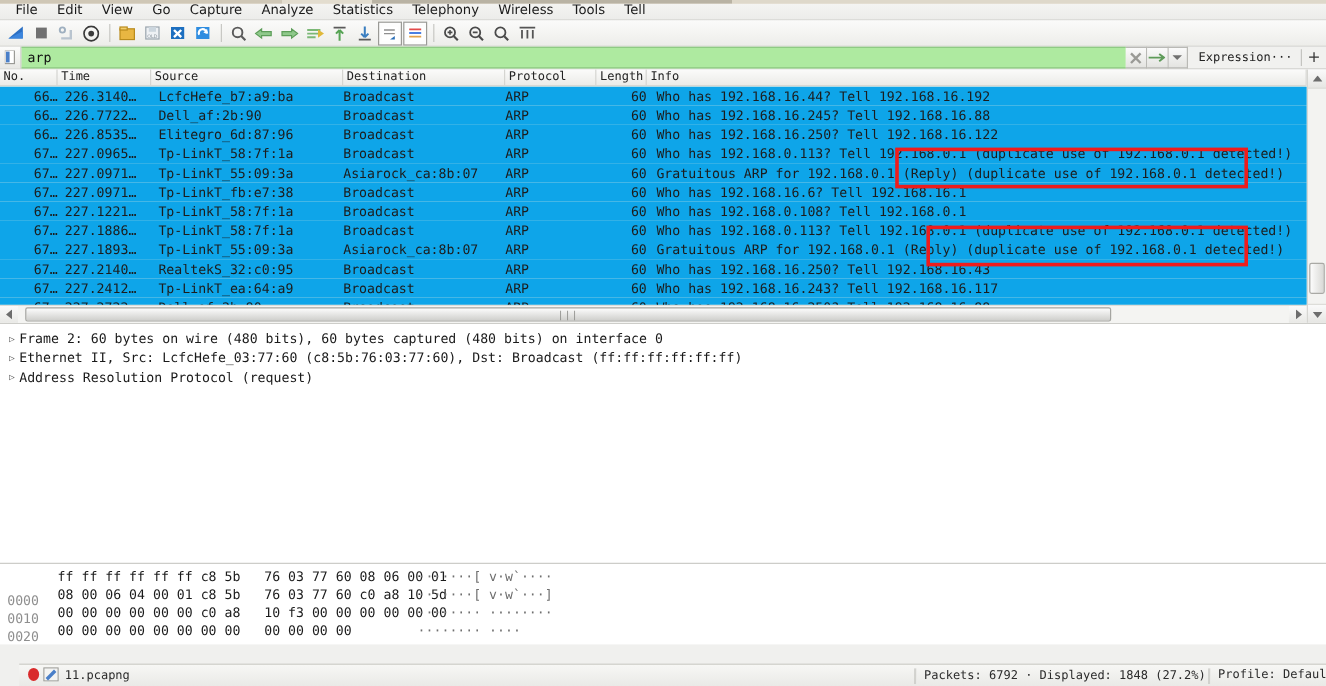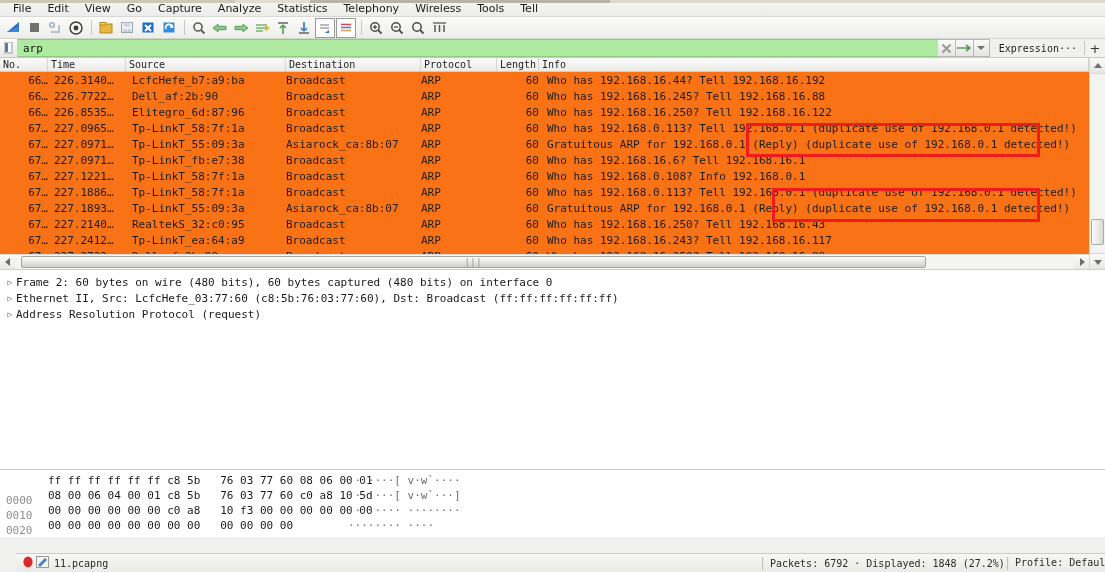--- a/index.html
+++ b/index.html
@@ -140,21 +140,21 @@
     flex: 1;
     background: #fdf4de;
     overflow: hidden;
     position: relative;
   }
   .prow {
     height: 16px;
     display: flex;
     align-items: center;
     white-space: nowrap;
-    background: #f97316;
+    background: #0ea5e9;
     color: #1c1c1c;
     font-family: "DejaVu Sans Mono", monospace;
     font-size: 11px;
   }
   .c-no    { width: 48px; text-align: right; }
   .c-time  { width: 78px; padding-left: 6px; }
   .c-src   { width: 160px; padding-left: 6px; }
   .c-dst   { width: 135px; padding-left: 0px; }
   .c-proto { width: 76px; }
   .c-len   { width: 42px; text-align: right; }
@@ -544,21 +544,21 @@
           <span class="c-len">60</span>
           <span class="c-info">Who has 192.168.16.6? Tell 192.168.16.1</span>
         </div>
         <div class="prow">
           <span class="c-no">67…</span>
           <span class="c-time">227.1221…</span>
           <span class="c-src">Tp-LinkT_58:7f:1a</span>
           <span class="c-dst">Broadcast</span>
           <span class="c-proto">ARP</span>
           <span class="c-len">60</span>
-          <span class="c-info">Who has 192.168.0.108? Info 192.168.0.1</span>
+          <span class="c-info">Who has 192.168.0.108? Tell 192.168.0.1</span>
         </div>
         <div class="prow">
           <span class="c-no">67…</span>
           <span class="c-time">227.1886…</span>
           <span class="c-src">Tp-LinkT_58:7f:1a</span>
           <span class="c-dst">Broadcast</span>
           <span class="c-proto">ARP</span>
           <span class="c-len">60</span>
           <span class="c-info">Who has 192.168.0.113? Tell 192.168.0.1 (duplicate use of 192.168.0.1 detected!)</span>
         </div>

